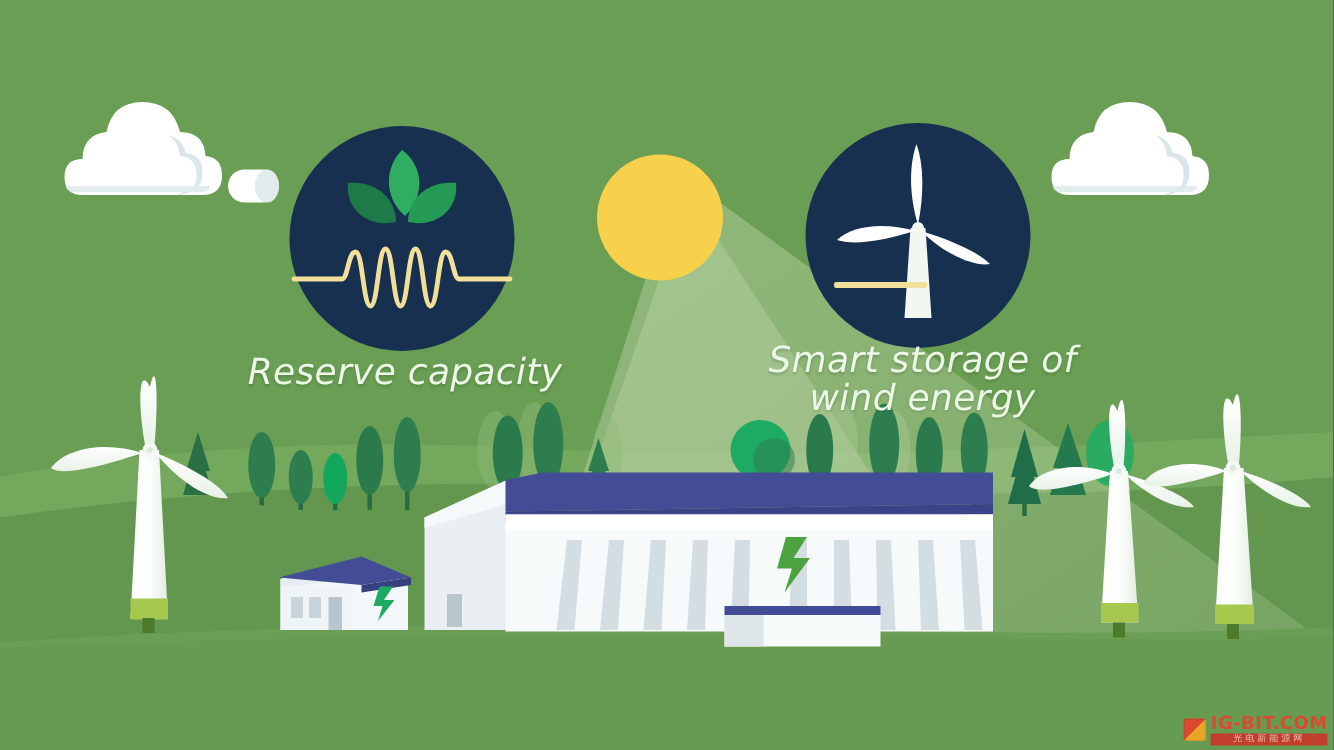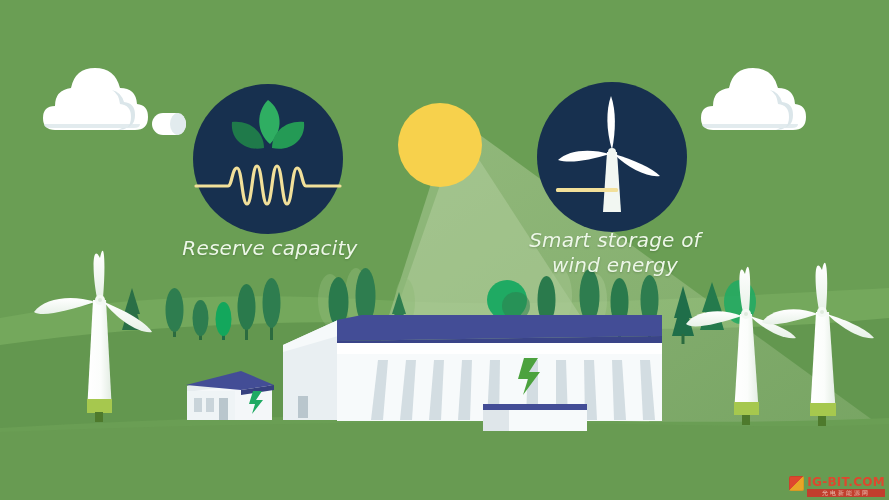--- a/index.html
+++ b/index.html
@@ -9,33 +9,33 @@
     width:889px;height:500px;
     overflow:hidden;
     background:#6a9e54;
   }
   .layer{position:absolute;left:0;top:0;width:889px;height:500px;}
   .lbl{
     position:absolute;
     color:#edf7e8;
     font-family:"DejaVu Sans", sans-serif;
     font-style:italic;
-    font-size:20px;
+    font-size:24px;
     font-weight:400;
     line-height:25px;
     text-align:center;
     letter-spacing:.2px;
     white-space:pre-line;
     text-shadow:0 1px 2px rgba(30,60,20,.25);
   }
   #lbl-reserve{left:160px;top:236px;width:220px;}
   #lbl-smart{left:500px;top:228px;width:230px;}
   .wm{
     position:absolute;right:4px;bottom:3px;
-    display:flex;align-items:flex-start;gap:3px;
+    display:flex;align-items:center;gap:3px;
     opacity:.92;
     margin-top:12px;
   }
   .wm-mark{
     width:15px;height:15px;border-radius:2px;
     background:
       linear-gradient(135deg,#e8412c 0 50%, #f5a623 50% 100%);
     box-shadow:inset 0 0 0 1px rgba(0,0,0,.08);
   }
   .wm-txt{display:flex;flex-direction:column;line-height:1;}

